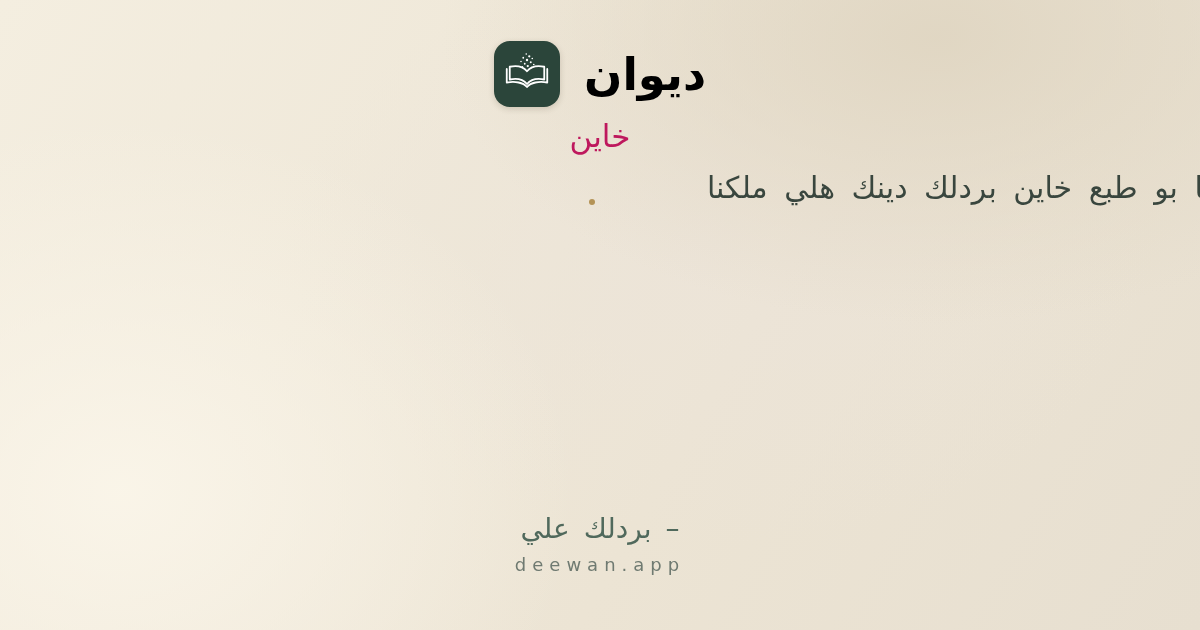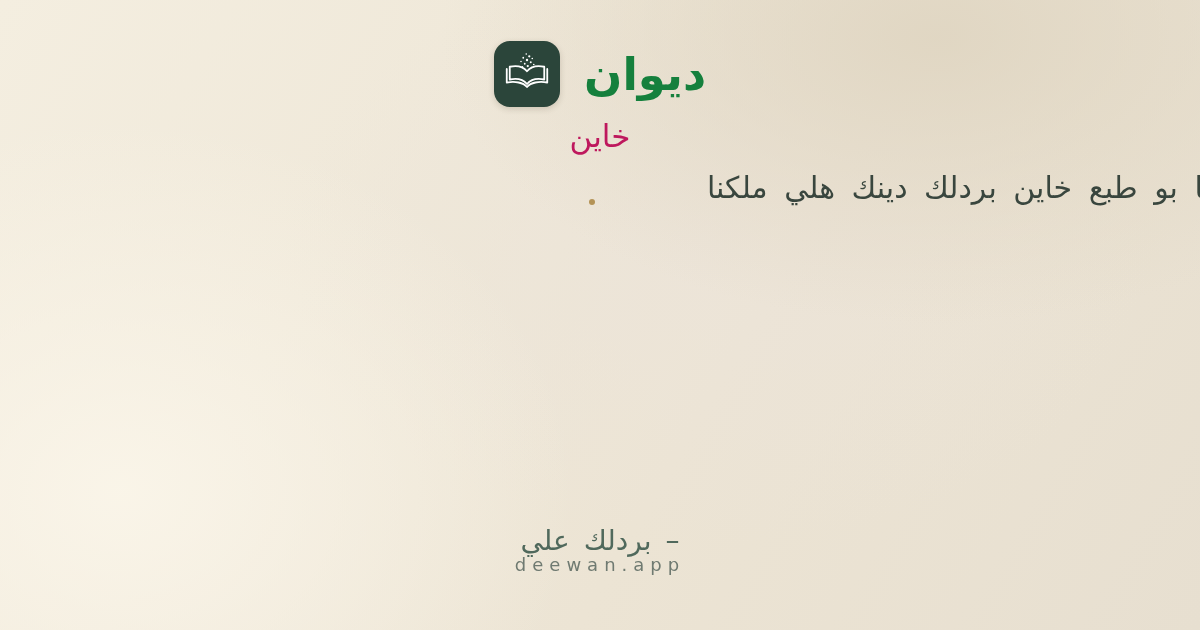--- a/index.html
+++ b/index.html
@@ -19,21 +19,21 @@
     display: flex; align-items: center; justify-content: center; gap: 24px;
   }
   .logo-tile {
     width: 66px; height: 66px; border-radius: 16px;
     background: #2b453a;
     display: flex; align-items: center; justify-content: center;
     box-shadow: 0 2px 6px rgba(60,50,30,.18);
     flex: 0 0 auto;
   }
   .app-title {
-    font-size: 45px; font-weight: 600; color: #15803d;
+    font-size: 45px; font-weight: 600; color: #000000;
     line-height: 1; direction: rtl;
   }
 
   .poem-title {
     position: absolute; top: 118px; left: 0; right: 0;
     text-align: center; direction: rtl;
     font-size: 31px; color: #be185d; font-weight: 500;
   }
 
   .verse {
@@ -50,21 +50,21 @@
     position: absolute; left: 589px; top: 34px;
     width: 6px; height: 6px; border-radius: 50%;
     background: #b49356;
   }
 
   .footer-author {
     position: absolute; top: 512px; left: 0; right: 0;
     display: flex; justify-content: center; align-items: center; gap: 14px;
     font-size: 28px; color: #50695c; font-weight: 500;
   }
-  .footer-author .w { unicode-bidi: isolate; margin-top: 12px; }
+  .footer-author .w { unicode-bidi: isolate; }
   .footer-site {
     position: absolute; top: 554px; left: 0; right: 0;
     text-align: center;
     font-size: 18px; color: #6f7a71; letter-spacing: 6px;
   }
 </style>
 </head>
 <body>
 
 <div class="header">

